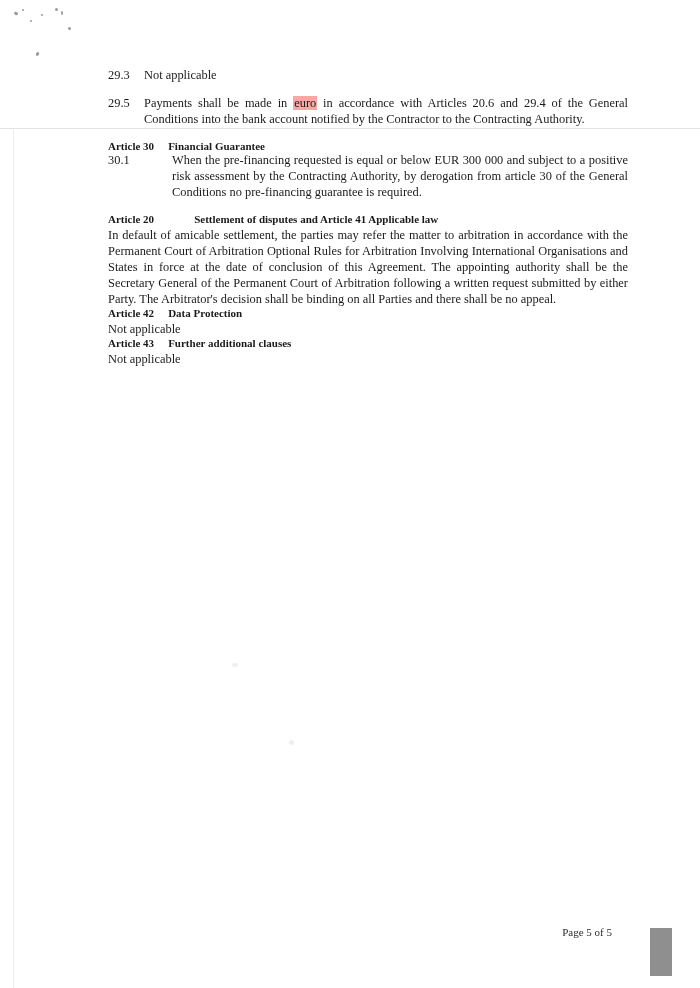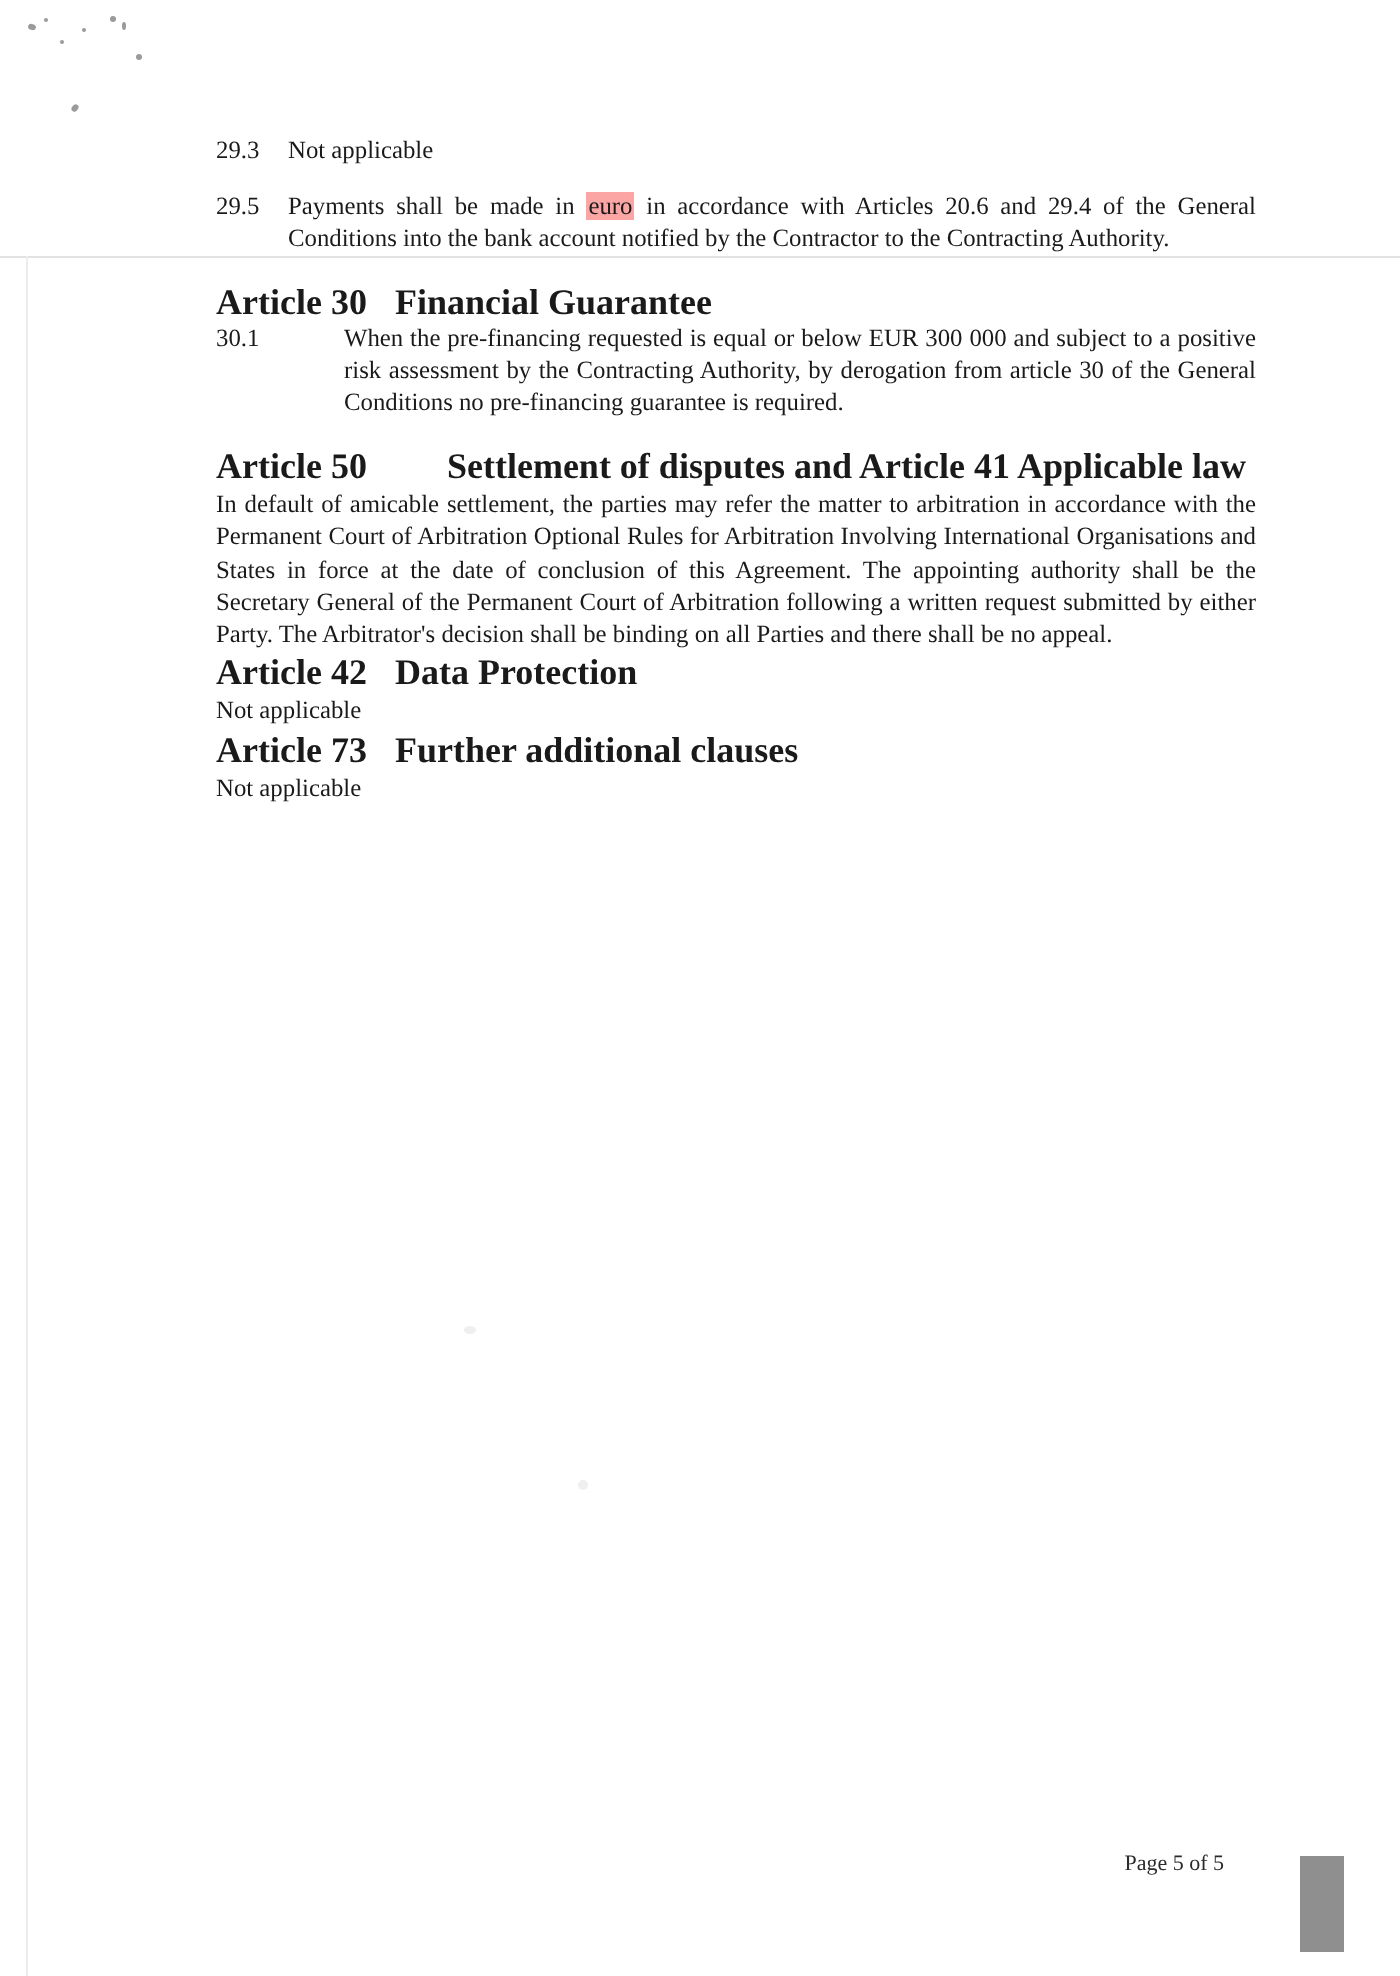--- a/index.html
+++ b/index.html
@@ -103,21 +103,21 @@
     width: 64px;
     flex: 0 0 64px;
   }
 
   .highlight {
     background: #fca5a5;
     padding: 0 1px;
   }
 
   h2.article-head {
-    font-size: 18px;
+    font-size: 11px;
     font-weight: bold;
     margin: 0;
     padding: 0;
     line-height: 1.25;
   }
   .head-gap-1 { margin-top: 28px; margin-bottom: 20px; }
   .head-gap-2 { margin-top: 32px; margin-bottom: 14px; }
   .head-gap-3 { margin-top: 30px; margin-bottom: 22px; }
   .head-gap-4 { margin-top: 32px; margin-bottom: 22px; }
 
@@ -203,29 +203,29 @@
       <span class="body"><span>Payments shall be made in </span><span class="highlight">euro</span><span> in accordance with Articles 20.6 and 29.4 of the General Conditions into the bank account notified by the Contractor to the Contracting Authority.</span></span>
     </div>
 
     <h2 class="article-head head-gap-1"><span>Article 30</span><span class="title-spacer"></span><span>Financial Guarantee</span></h2>
 
     <div class="clause indent-wide">
       <span class="num">30.1</span>
       <span class="body">When the pre-financing requested is equal or below EUR 300 000 and subject to a positive risk assessment  by the Contracting Authority, by derogation from article 30 of the General Conditions no pre-financing guarantee is required.</span>
     </div>
 
-    <h2 class="article-head head-gap-2"><span>Article 50</span><span class="title-spacer-wide"></span><span>Settlement of disputes and Article 41 Applicable law</span></h2>
+    <h2 class="article-head head-gap-2"><span>Article 20</span><span class="title-spacer-wide"></span><span>Settlement of disputes and Article 41 Applicable law</span></h2>
 
     <p class="para last">In default of amicable settlement, the parties may refer the matter to arbitration in accordance with the Permanent Court of Arbitration Optional Rules for Arbitration Involving International Organisations and States in force at the date of conclusion of this Agreement. The appointing authority shall be the Secretary General of the Permanent Court of Arbitration following a written request submitted by either Party. The Arbitrator's decision shall be binding on all Parties and there shall be no appeal.</p>
 
     <h2 class="article-head head-gap-3"><span>Article 42</span><span class="title-spacer"></span><span>Data Protection</span></h2>
 
     <p class="plain">Not applicable</p>
 
-    <h2 class="article-head head-gap-4"><span>Article 73</span><span class="title-spacer"></span><span>Further additional clauses</span></h2>
+    <h2 class="article-head head-gap-4"><span>Article 43</span><span class="title-spacer"></span><span>Further additional clauses</span></h2>
 
     <p class="plain">Not applicable</p>
 
   </div>
 
   <div class="footer">
     <div class="page-number">Page 5 of 5</div>
     <div class="scan-bar"></div>
   </div>
 

